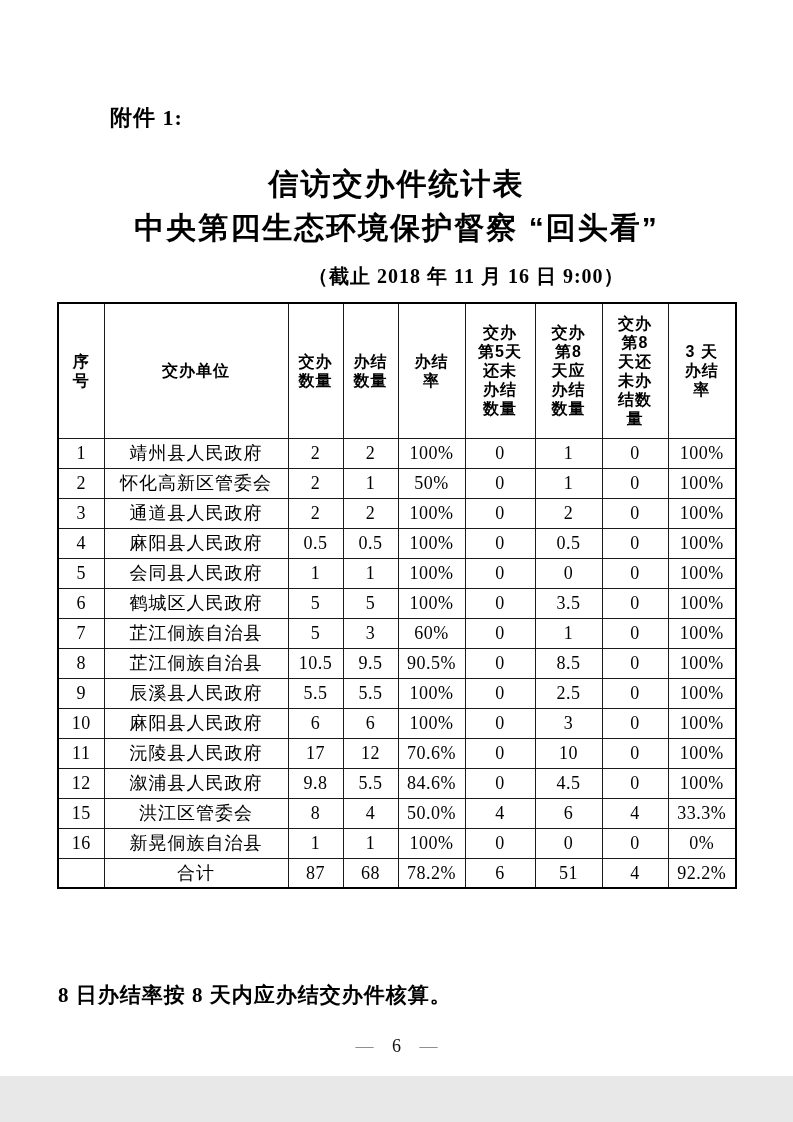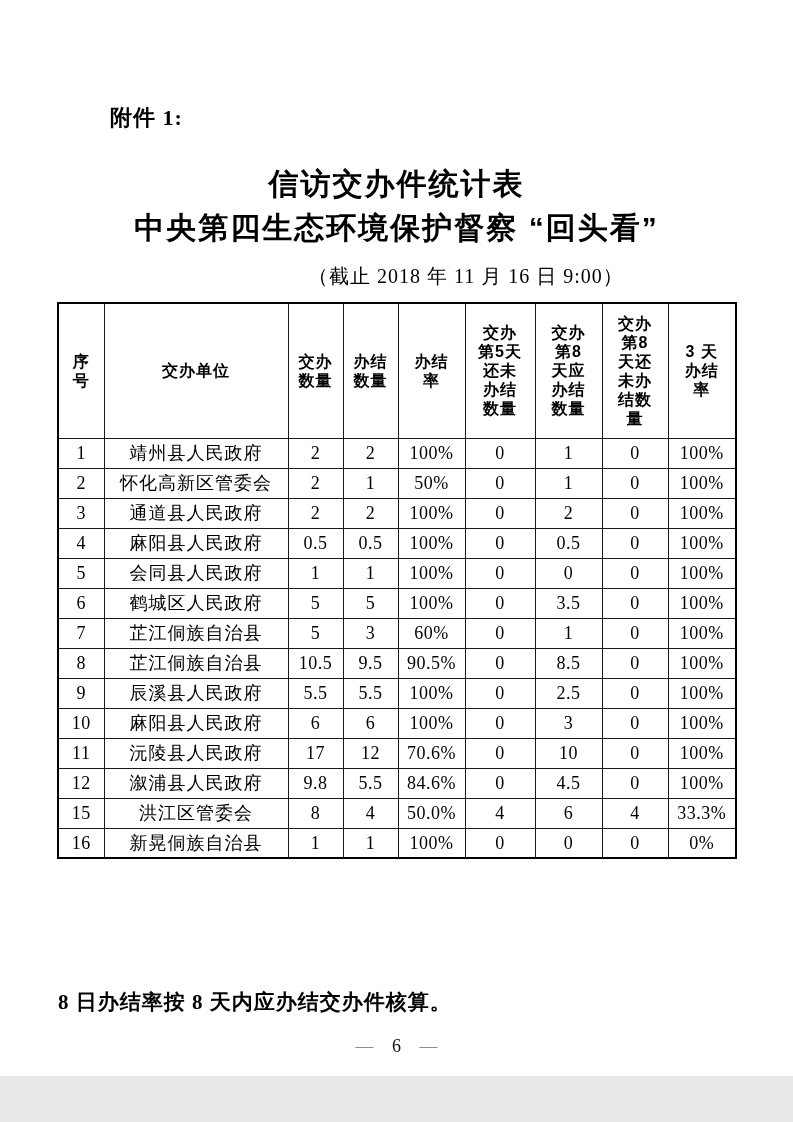--- a/index.html
+++ b/index.html
@@ -36,21 +36,21 @@
     font-size: 30px;
     line-height: 44px;
     letter-spacing: 2px;
   }
 
   .doc-subtitle {
     position: absolute;
     left: 308px;
     top: 263px;
     font-size: 20px;
-    font-weight: normal;
+    font-weight: bold;
     letter-spacing: 1px;
     font-family: "Liberation Serif", serif;
     text-align: center;
   }
 
   table.stats {
     position: absolute;
     left: 57px;
     top: 302px;
     width: 678px;
@@ -83,21 +83,20 @@
   table.stats td.unit-cell { letter-spacing: 1px; }
 
   .footnote {
     position: absolute;
     left: 58px;
     top: 981px;
     font-size: 21px;
     font-weight: bold;
     letter-spacing: 1px;
     font-family: "Liberation Serif", serif;
-    margin-top: 7px;
   }
 
   .page-number {
     position: absolute;
     left: 0;
     right: 0;
     top: 1036px;
     text-align: center;
     font-size: 18px;
     font-family: "Liberation Serif", serif;
@@ -311,20 +310,31 @@
           <td>16</td>
           <td class="unit-cell">新晃侗族自治县</td>
           <td>1</td>
           <td>1</td>
           <td>100%</td>
           <td>0</td>
           <td>0</td>
           <td>0</td>
           <td>0%</td>
         </tr>
+        <tr>
+          <td></td>
+          <td class="unit-cell">合计</td>
+          <td>87</td>
+          <td>68</td>
+          <td>78.2%</td>
+          <td>6</td>
+          <td>51</td>
+          <td>4</td>
+          <td>92.2%</td>
+        </tr>
       </tbody>
   </table>
 
   <div class="footnote">8 日办结率按 8 天内应办结交办件核算。</div>
 
   <div class="page-number">
     <span class="dash">—</span>
     <span class="num">6</span>
     <span class="dash">—</span>
   </div>

